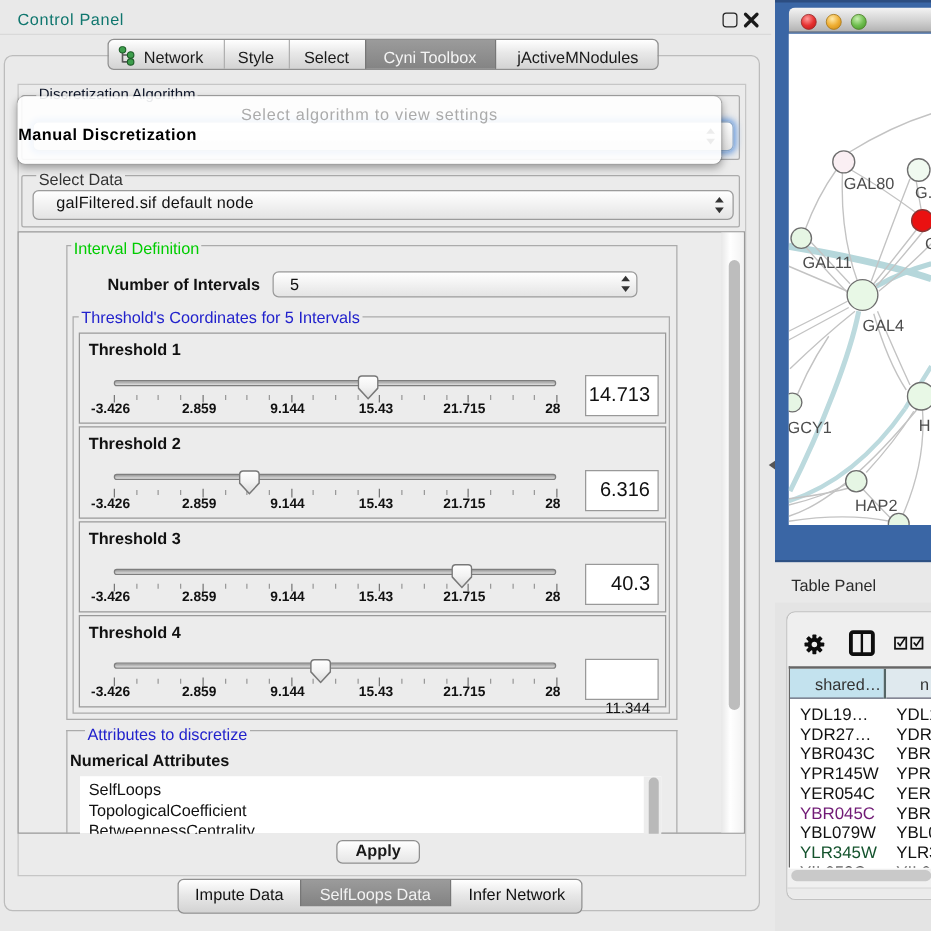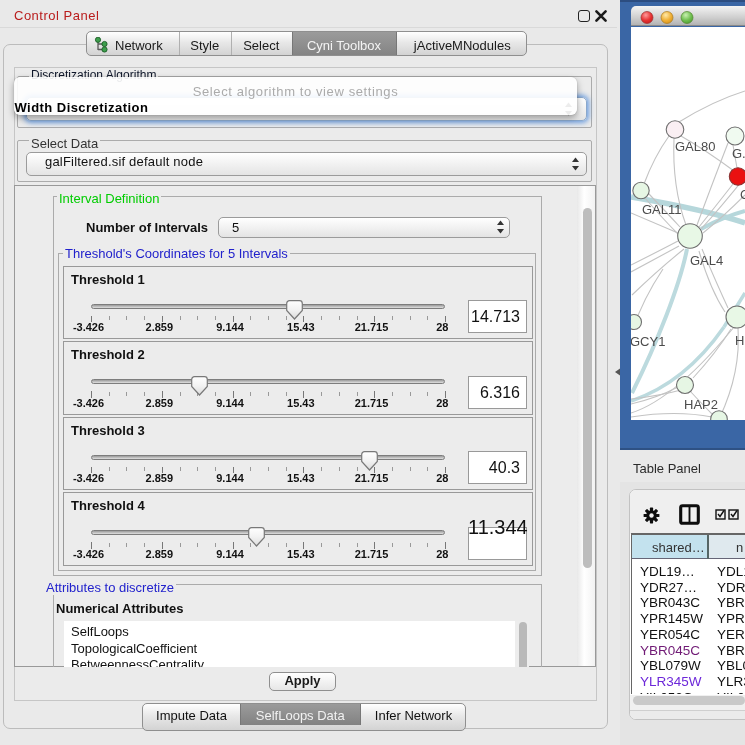--- a/index.html
+++ b/index.html
@@ -4,21 +4,21 @@
 <style>
 * { margin:0; padding:0; box-sizing:border-box; }
 html,body { width:745px; height:745px; overflow:hidden; }
 body { font-family:"Liberation Sans", sans-serif; background:#e9e9e9; position:relative; -webkit-font-smoothing:antialiased; }
 .abs { position:absolute; }
 .txt { position:absolute; white-space:nowrap; }
 </style>
 </head>
 <body>
 
-<div class="txt" style="left:14px; top:8px; font-size:13px; letter-spacing:0.5px; color:#b91c1c;">Control Panel</div>
+<div class="txt" style="left:14px; top:8px; font-size:13px; letter-spacing:0.5px; color:#0f766e;">Control Panel</div>
 <div class="abs" style="left:578px; top:10px; width:12px; height:12px; border:1.7px solid #222; border-radius:3px;"></div>
 <svg class="abs" style="left:594px; top:9px;" width="14" height="14" viewBox="0 0 14 14">
   <path d="M2.4 2.4 L11.6 11.6 M11.6 2.4 L2.4 11.6" stroke="#1a1a1a" stroke-width="2.6" stroke-linecap="round"></path>
 </svg>
 
 <div class="abs" style="left:0; top:27px; width:617px; height:1px; background:#d9d9d9;"></div>
 
 <div class="abs" style="left:3px; top:44px; width:605px; height:685px; border:1px solid #bcbcbc; border-radius:7px; background:#eaeaea;"></div>
 
 <div class="abs" style="left:13.5px; top:67px; width:583px; height:634px; border:1px solid #c6c6c6; background:#ebebeb;"></div>
@@ -235,45 +235,45 @@
 <defs>
       <linearGradient id="th3" x1="0" y1="0" x2="0" y2="1">
         <stop offset="0" stop-color="#ffffff"></stop>
         <stop offset="0.5" stop-color="#f2f2f2"></stop>
         <stop offset="1" stop-color="#dcdcdc"></stop>
       </linearGradient>
     </defs>
 <path d="M3.5 0.7 H13.5 A2.8 2.8 0 0 1 16.3 3.5 V10.5 L8.5 19 L0.7 10.5 V3.5 A2.8 2.8 0 0 1 3.5 0.7 Z" fill="url(#th3)" stroke="#787878" stroke-width="1.2"></path>
 </svg>
 <div class="abs" style="left:468px; top:526.5px; width:59px; height:33px; background:#fff; border:1px solid #999;"></div>
-<div class="txt" style="left:468px; top:516px; width:52px; text-align:right; font-size:20px; color:#111;">11.344</div>
+<div class="txt" style="left:468px; top:559px; width:52px; text-align:right; font-size:12px; color:#111;">11.344</div>
 
 <div class="abs" style="left:53px; top:584px; width:489px; height:82.5px; border:1px solid #ababab; border-bottom:none;"></div>
-<div class="txt" style="left:44px; top:580px; font-size:13px; color:#2222cc; background:#ececec; padding:0 2px;">Attributes to discretize</div>
+<div class="txt" style="left:68px; top:580px; font-size:13px; color:#2222cc; background:#ececec; padding:0 2px;">Attributes to discretize</div>
 <div class="txt" style="left:56px; top:601px; font-size:13px; font-weight:bold; color:#111;">Numerical Attributes</div>
 <div class="abs" style="left:64px; top:620.5px; width:465px; height:46px; background:#ffffff; overflow:hidden;">
   <div class="abs" style="left:451px; top:0; width:14px; height:46px; background:#ededed;"></div>
   <div class="txt" style="left:7px; top:3.5px; font-size:13px; color:#111;">SelfLoops</div>
   <div class="txt" style="left:7px; top:20px; font-size:13px; color:#111;">TopologicalCoefficient</div>
   <div class="txt" style="left:7px; top:36.5px; font-size:13px; color:#111;">BetweennessCentrality</div>
   <div class="abs" style="left:455px; top:1.5px; width:8px; height:60px; background:#b9b9b9; border-radius:4px;"></div>
 </div>
 
 <div class="abs" style="left:269px; top:672px; width:67px; height:19px; border:1px solid #8f8f8f; border-radius:5px; background:linear-gradient(#ffffff,#e6e6e6); text-align:center; font-size:13px; font-weight:bold; color:#1a1a1a; line-height:16px;">Apply</div>
 
 <div class="abs" style="left:142px; top:703px; width:324px; height:28px; border:1px solid #8f8f8f; border-radius:5px; background:linear-gradient(#ffffff,#e8e8e8 45%,#d3d3d3); overflow:hidden;">
   <div class="abs" style="left:97px; top:0; width:120.5px; height:21px; background:linear-gradient(#9b9b9b,#828282); box-shadow:inset 1px 0 0 #777, inset -1px 0 0 #777;"></div>
   <div class="txt" style="left:0px; top:3.5px; width:97px; text-align:center; font-size:13px; color:#111;">Impute Data</div>
   <div class="txt" style="left:97px; top:3.5px; width:120.5px; text-align:center; font-size:13px; color:#f2f2f2;">SelfLoops Data</div>
   <div class="txt" style="left:217.5px; top:3.5px; width:106px; text-align:center; font-size:13px; color:#111;">Infer Network</div>
 </div>
 
-<div class="abs" style="left:14px; top:77px; width:563px; height:38px; background:rgba(255,255,255,0.9); border-radius:6px; box-shadow:0 3px 7px rgba(0,0,0,0.35), 0 0 1px rgba(0,0,0,0.3);">
+<div class="abs" style="left:14px; top:77px; width:563px; height:54px; background:rgba(255,255,255,0.9); border-radius:6px; box-shadow:0 3px 7px rgba(0,0,0,0.35), 0 0 1px rgba(0,0,0,0.3);">
   <div class="txt" style="left:0; top:7px; width:563px; text-align:center; font-size:13px; letter-spacing:0.6px; color:#ababab;">Select algorithm to view settings</div>
-  <div class="txt" style="left:0.5px; top:23px; font-size:13px; font-weight:bold; letter-spacing:0.45px; color:#000;">Width Discretization</div>
+  <div class="txt" style="left:0.5px; top:23px; font-size:13px; font-weight:bold; letter-spacing:0.45px; color:#000;">Manual Discretization</div>
 </div>
 
 <svg class="abs" style="left:614px; top:368px;" width="7" height="8" viewBox="0 0 7 8">
     <path d="M1 4 L6 0.5 V7.5 Z" fill="#555"></path>
   </svg>
 
 <div class="abs" style="left:620px; top:0; width:125px; height:450px; background:#3a66a5;"></div>
 <div class="abs" style="left:620px; top:0; width:125px; height:2px; background:#2c4d80;"></div>
 
 <div class="abs" style="left:631px; top:6px; width:114px; height:414px; border-radius:5px 0 0 0; overflow:hidden;">
@@ -412,19 +412,19 @@
 <div class="txt" style="left:8px; top:60.4px; font-size:13.5px; color:#111;">YBR043C</div>
 <div class="txt" style="left:85px; top:60.4px; font-size:13.5px; color:#111;">YBR0</div>
 <div class="txt" style="left:8px; top:76.1px; font-size:13.5px; color:#111;">YPR145W</div>
 <div class="txt" style="left:85px; top:76.1px; font-size:13.5px; color:#111;">YPR1</div>
 <div class="txt" style="left:8px; top:91.8px; font-size:13.5px; color:#111;">YER054C</div>
 <div class="txt" style="left:85px; top:91.8px; font-size:13.5px; color:#111;">YER0</div>
 <div class="txt" style="left:8px; top:107.5px; font-size:13.5px; color:#701a75;">YBR045C</div>
 <div class="txt" style="left:85px; top:107.5px; font-size:13.5px; color:#111;">YBR0</div>
 <div class="txt" style="left:8px; top:123.2px; font-size:13.5px; color:#111;">YBL079W</div>
 <div class="txt" style="left:85px; top:123.2px; font-size:13.5px; color:#111;">YBL0</div>
-<div class="txt" style="left:8px; top:138.9px; font-size:13.5px; color:#6d28d9;">YLR345W</div>
+<div class="txt" style="left:8px; top:138.9px; font-size:13.5px; color:#14532d;">YLR345W</div>
 <div class="txt" style="left:85px; top:138.9px; font-size:13.5px; color:#111;">YLR3</div>
 <div class="txt" style="left:8px; top:154.6px; font-size:13.5px; color:#111;">YIL052C</div>
 <div class="txt" style="left:85px; top:154.6px; font-size:13.5px; color:#111;">YIL0</div>
 </div>
 
 <div class="abs" style="left:633px; top:696px; width:112px; height:9px; background:#c9c9c9; border-radius:4.5px;"></div>
 
 </body></html>

